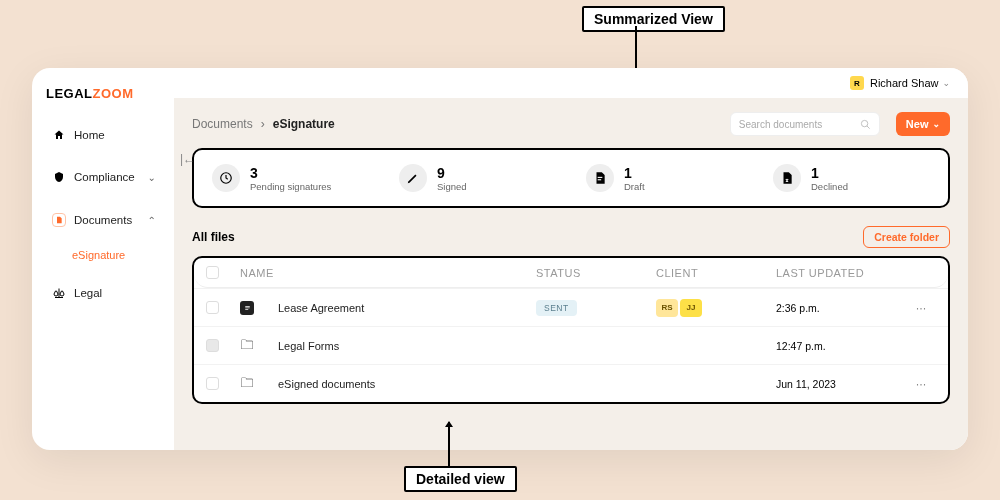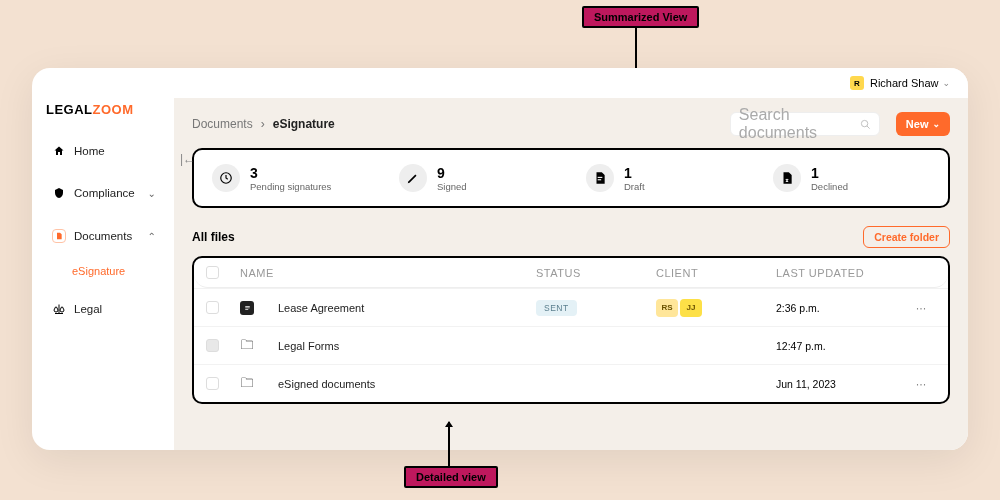--- a/index.html
+++ b/index.html
@@ -1,35 +1,35 @@
 <!DOCTYPE html>
 <html><head>
 <meta charset="utf-8">
 <style>
   * { box-sizing:border-box; margin:0; padding:0; font-family:"Helvetica Neue",Arial,sans-serif; }
   body { background:#f3e1d1; width:1000px; height:500px; position:relative; overflow:hidden; }
   .app { position:absolute; left:32px; top:68px; right:32px; bottom:50px; background:#fff; border-radius:18px; box-shadow:0 10px 40px rgba(0,0,0,.08); display:flex; }
-  .sidebar { width:142px; padding:34px 12px 0 14px; }
+  .sidebar { width:142px; padding:18px 12px 0 14px; }
   .logo { font-size:13px; letter-spacing:.5px; }
   .logo .bold{font-weight:800;} .logo .light{font-weight:600;color:#ff6a2b;}
   .collapse { position:absolute; left:148px; top:84px; font-size:12px; color:#888; cursor:pointer;}
   .nav { margin-top:22px; display:flex; flex-direction:column; gap:18px; font-size:11.5px; color:#222;}
   .nav-item{display:flex;align-items:center;gap:8px;padding:6px 6px;border-radius:6px;cursor:pointer;position:relative;}
   .nav-item .ico{width:14px;display:flex;justify-content:center;color:#000;}
   .nav-item.doc .ico{border:1px solid #ffc3a6;border-radius:4px;padding:1px 2px;color:#ff6a2b;}
   .chev{margin-left:auto;font-size:10px;color:#666;}
   .sub{padding-left:26px;font-size:11px;color:#ff6a2b;margin-top:-2px;margin-bottom:2px;cursor:pointer;}
   .main{flex:1;background:#f4efe9;border-radius:0 18px 18px 0;display:flex;flex-direction:column;}
   .topbar{display:flex;align-items:center;justify-content:flex-end;background:#fff;border-radius:0 18px 0 0;height:30px;padding:0 18px;font-size:11px;}
   .avatar{width:14px;height:14px;background:#ffd84d;border-radius:3px;display:inline-flex;align-items:center;justify-content:center;font-size:8px;font-weight:700;margin-right:6px;}
   .crumbs{display:flex;align-items:center;gap:8px;padding:14px 18px 12px;}
   .crumb{font-size:12px;color:#777;}
   .crumb.cur{font-weight:700;color:#222;}
   .spacer{flex:1;}
-  .search{width:150px;height:24px;background:#fff;border:1px solid #eee;border-radius:6px;font-size:16px;color:#aaa;display:flex;align-items:center;padding:0 8px;justify-content:space-between;}
+  .search{width:150px;height:24px;background:#fff;border:1px solid #eee;border-radius:6px;font-size:10px;color:#aaa;display:flex;align-items:center;padding:0 8px;justify-content:space-between;}
   .newbtn{height:24px;background:#ff6a2b;color:#fff;font-size:11px;font-weight:600;border-radius:6px;padding:0 10px;display:flex;align-items:center;gap:4px;cursor:pointer;}
   .summary{margin:0 18px;background:#fff;border:2px solid #000;border-radius:10px;display:flex;padding:14px 18px;gap:30px;}
   .stat{display:flex;align-items:center;gap:10px;flex:1;}
   .stat .circ{width:28px;height:28px;border-radius:50%;background:#eee;display:flex;align-items:center;justify-content:center;font-size:13px;}
   .stat .num{font-weight:800;font-size:14px;}
   .stat .lbl{font-size:9.5px;color:#666;}
   .allfiles{display:flex;align-items:center;justify-content:space-between;margin:18px 18px 8px;}
   .allfiles h3{font-size:12px;font-weight:700;}
   .createf{border:1.5px solid #ff6a2b;color:#ff6a2b;font-size:10.5px;font-weight:600;border-radius:6px;padding:4px 10px;cursor:pointer;}
   .table{margin:0 18px 0;background:#fff;border:2px solid #000;border-radius:10px;overflow:hidden;}
@@ -41,21 +41,21 @@
   .fname{display:flex;align-items:center;gap:24px;color:#222;font-size:11px;}
   .ficon{width:14px;height:14px;border-radius:3px;display:flex;align-items:center;justify-content:center;font-size:10px;}
   .ficon.doc{background:#222;color:#fff;}
   .ficon.fold{color:#000;font-size:13px;}
   .badge{display:inline-block;background:#e4f1f6;color:#5b7f8e;font-size:8.5px;padding:3px 8px;border-radius:4px;letter-spacing:.5px;}
   .clients{display:flex;gap:2px;}
   .chip{width:22px;height:18px;border-radius:4px;display:flex;align-items:center;justify-content:center;font-size:8px;font-weight:700;}
   .chip.rs{background:#ffe69a;color:#6b5200;}
   .chip.jj{background:#fde047;color:#6b5200;}
   .more{color:#888;cursor:pointer;text-align:center;}
-  .callout{position:absolute;background:#be185d;border:2px solid #000;font-size:11px;font-weight:700;padding:3px 10px;border-radius:2px;}
+  .callout{position:absolute;background:#ffffff;border:2px solid #000;font-size:14px;font-weight:700;padding:3px 10px;border-radius:2px;}
   .callout.top{left:582px;top:6px;}
   .callout.bot{left:404px;top:466px;}
   .arrow{position:absolute;background:#000;}
   .arrow.top{left:635px;top:26px;width:2px;height:47px;}
   .arrow.bot{left:448px;top:422px;width:2px;height:44px;}
   .arrow::before{content:"";position:absolute;left:-3px;width:0;height:0;border-left:4px solid transparent;border-right:4px solid transparent;}
   .arrow.top::before{bottom:-1px;border-top:6px solid #000;}
   .arrow.bot::before{top:-1px;border-bottom:6px solid #000;}
   svg{display:block;}
 </style>

